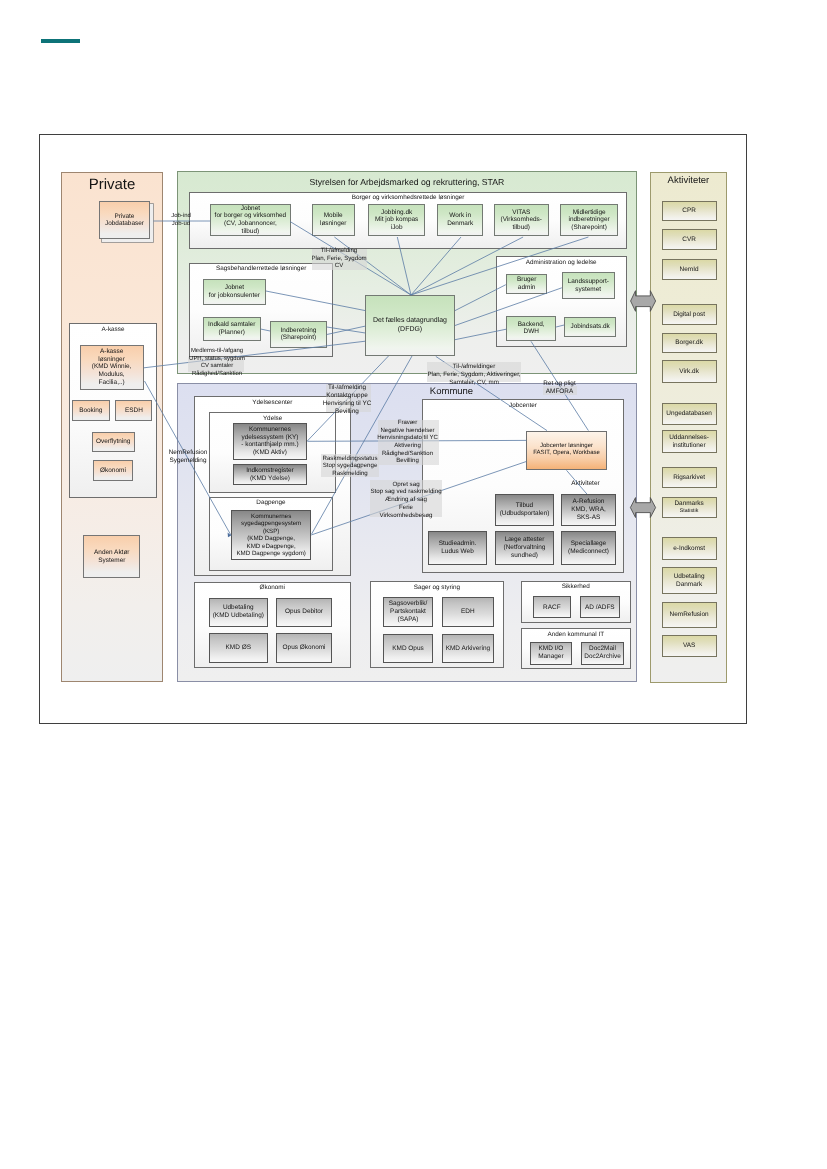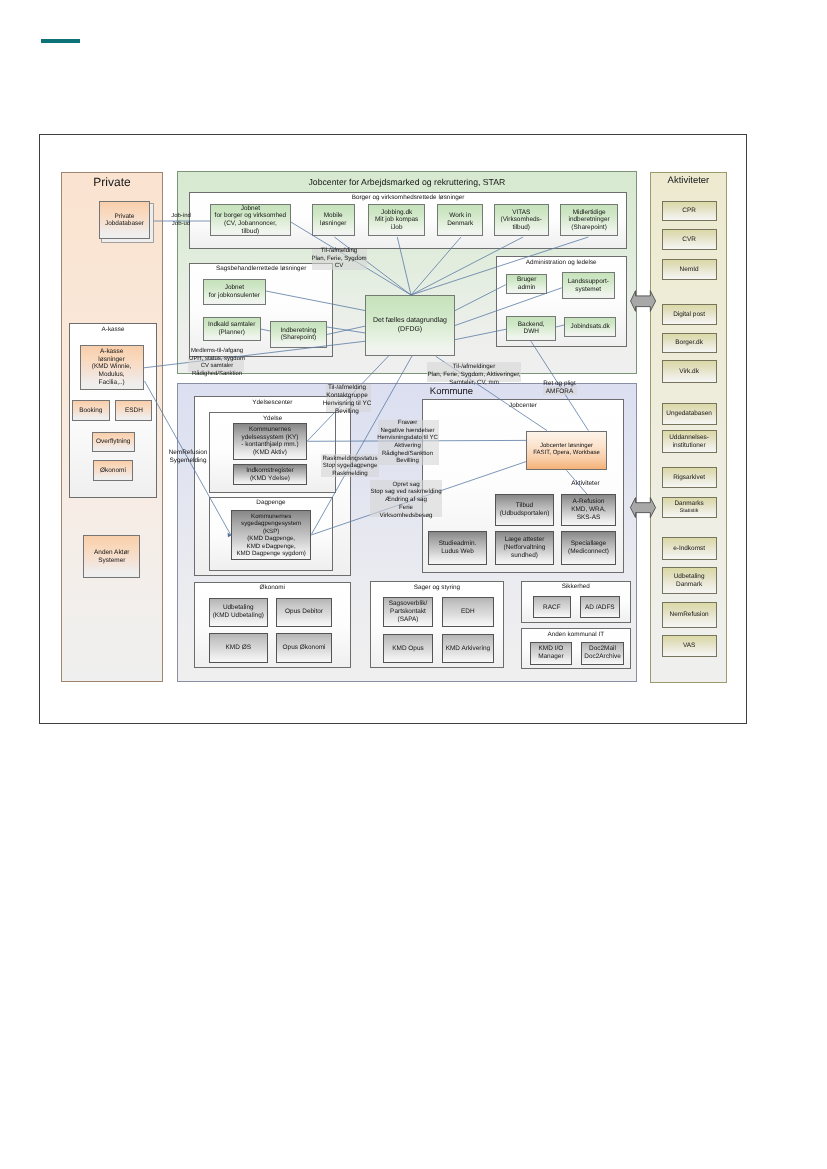--- a/index.html
+++ b/index.html
@@ -41,22 +41,22 @@
 <body>
 
 <div id="stage">
   <div class="accent-rule"></div>
   <div class="frame"></div>
 
 <div class="zone zone-private" style="left:61px;top:172px;width:102px;height:510px;"></div>
 <div class="zone zone-star" style="left:177px;top:171px;width:460px;height:203px;"></div>
 <div class="zone zone-kommune" style="left:177px;top:383px;width:459.8px;height:299.4px;"></div>
 <div class="zone zone-off" style="left:650.1px;top:172px;width:76.7px;height:510.8px;"></div>
-<div class="ptitle" style="left:61px;top:176px;width:102px;font-size:12px;">Private</div>
-<div class="ptitle" style="left:177px;top:177px;width:459.8px;font-size:8.7px;">Jobcenter for Arbejdsmarked og rekruttering, STAR</div>
+<div class="ptitle" style="left:61px;top:176px;width:102px;font-size:15px;">Private</div>
+<div class="ptitle" style="left:177px;top:177px;width:459.8px;font-size:8.7px;">Styrelsen for Arbejdsmarked og rekruttering, STAR</div>
 <div class="ptitle" style="left:177px;top:387px;width:549px;font-size:9.5px;">Kommune</div>
 <div class="ptitle" style="left:650.1px;top:176px;width:76.7px;font-size:9.5px;">Aktiviteter</div>
 
 <div class="node peach shadowbox" style="left:98.7px;top:201.2px;width:51.5px;height:38.3px;font-size:6.45px;">Private
 Jobdatabaser</div>
 <div class="panel-plain" style="left:68.7px;top:323px;width:88.7px;height:175px;"></div>
 <div class="ptitle" style="left:68.7px;top:326px;width:88.7px;font-size:6.35px;">A-kasse</div>
 <div class="node peach" style="left:79.6px;top:344.5px;width:64px;height:45.5px;font-size:6.45px;">A-kasse
 løsninger
 (KMD Winnie,

